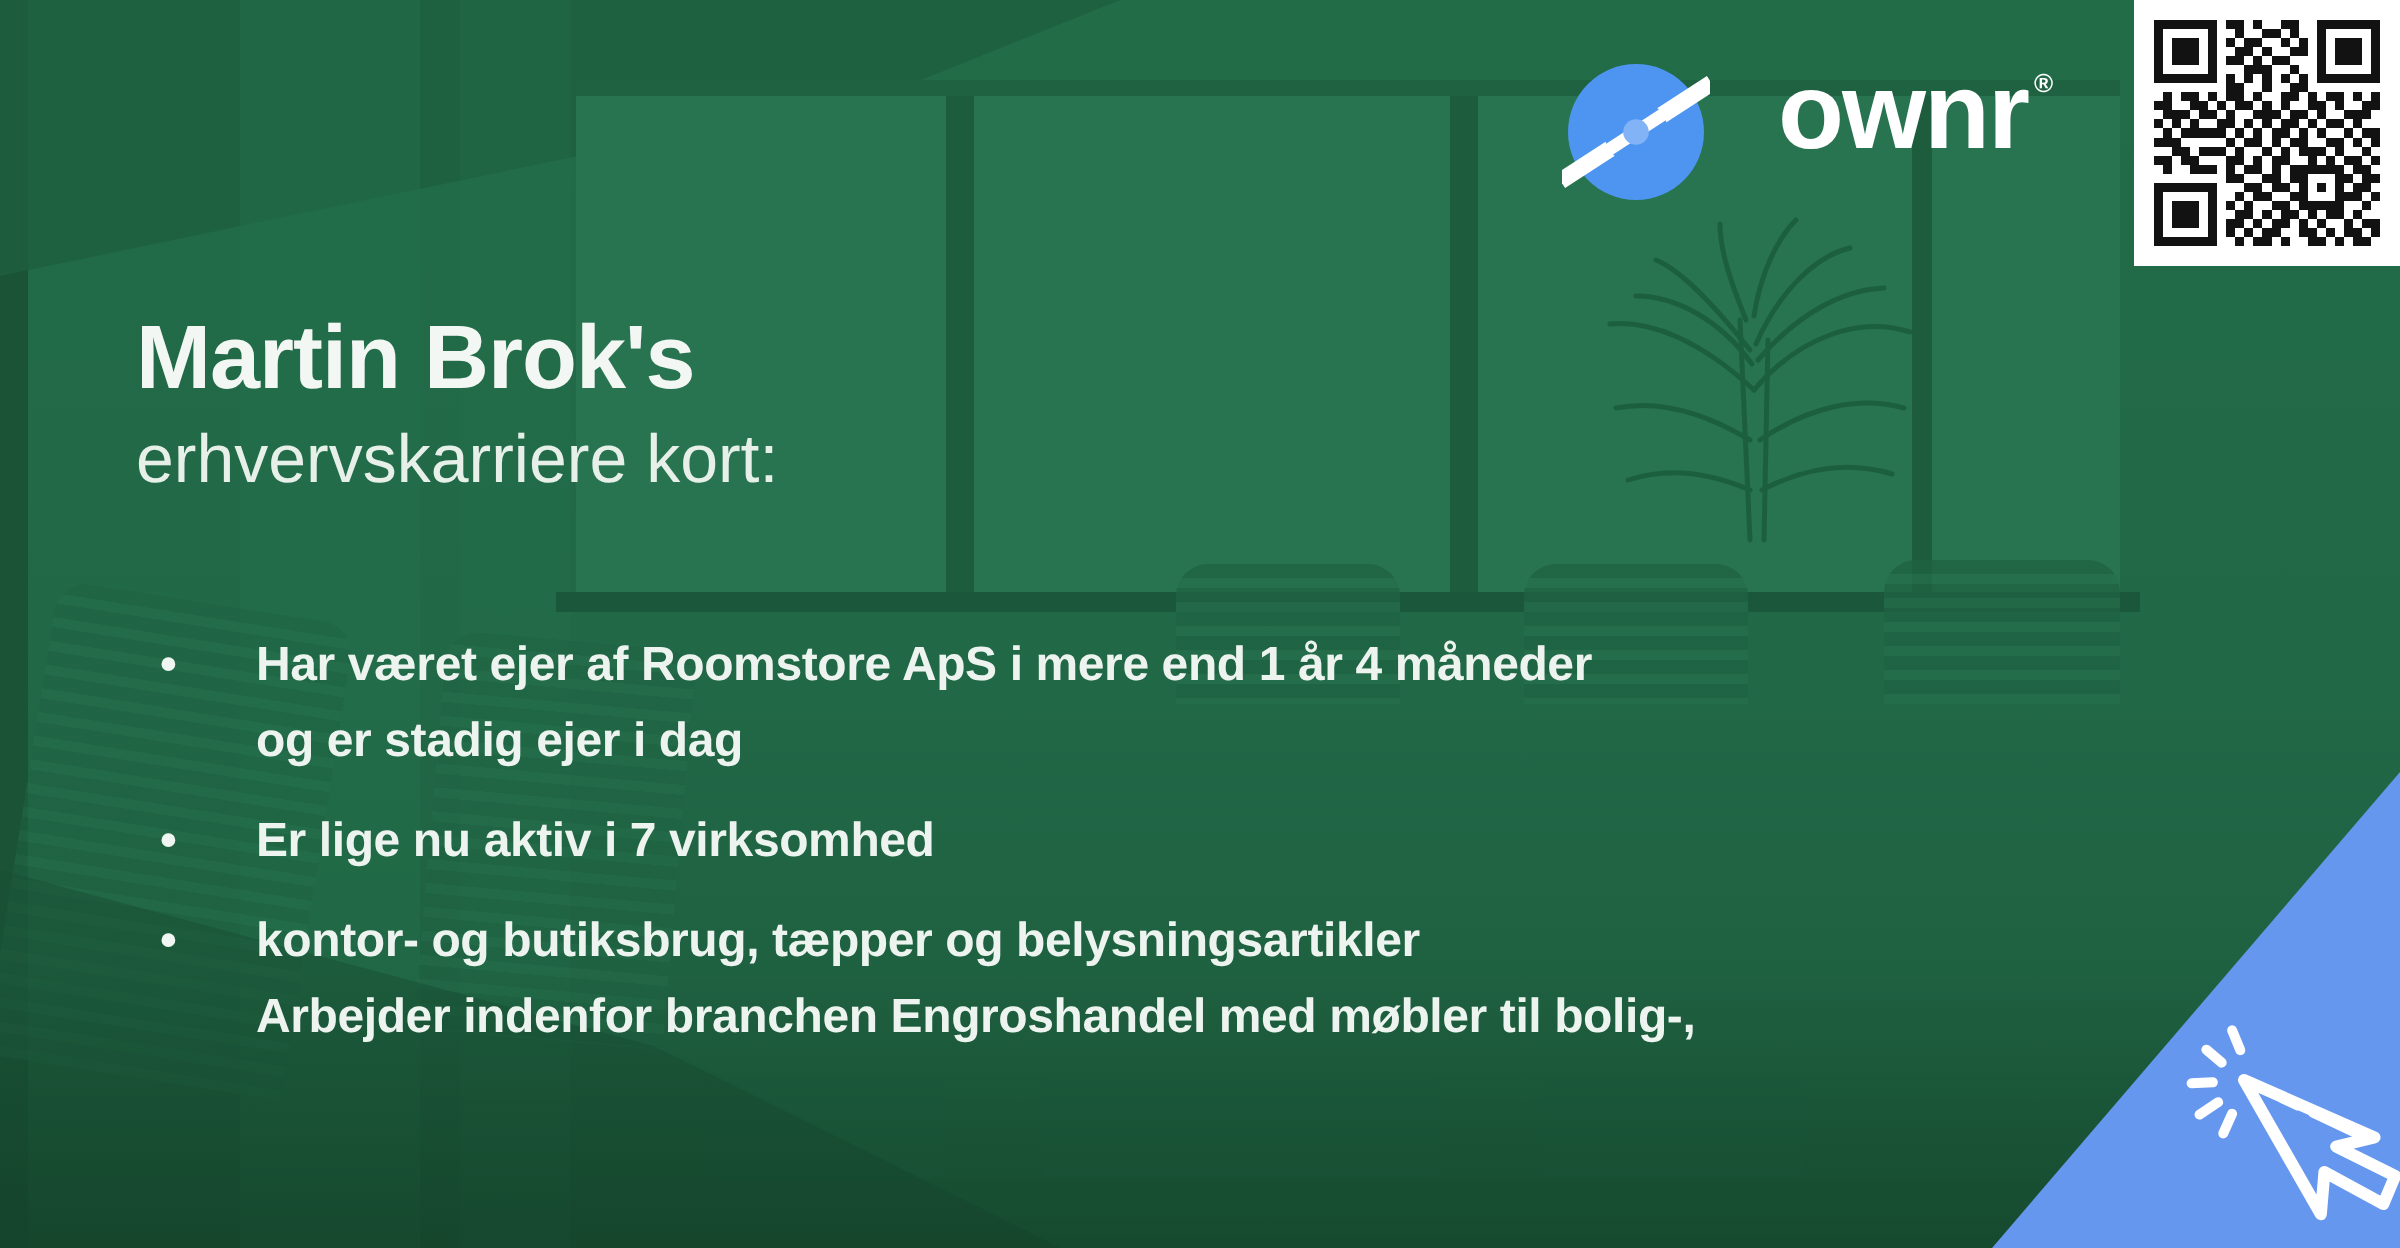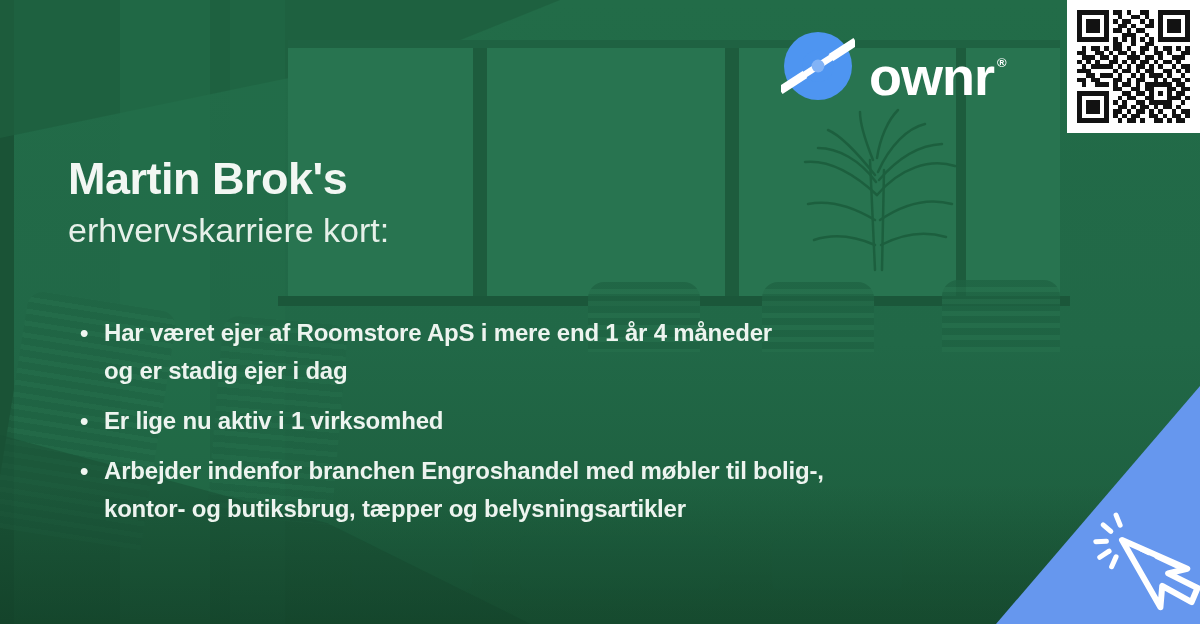--- a/index.html
+++ b/index.html
@@ -19,36 +19,36 @@
   .window-sill{left:278px;top:296px;width:792px;height:10px;background:#1B573A;}
   .window-head{left:288px;top:40px;width:772px;height:8px;background:#1F6242;}
   .chair{background:repeating-linear-gradient(180deg,#1E6242 0 7px,#256E4B 7px 12px);
     border-radius:16px 16px 0 0;opacity:.75;}
   .table-shade{left:0;bottom:0;width:1200px;height:140px;
     background:linear-gradient(180deg,rgba(12,46,26,0) 0%,rgba(12,46,26,.38) 100%);}
   .table-wedge{left:0;bottom:0;width:780px;height:210px;background:#1A5135;
     clip-path:polygon(0 10%,42% 52%,68% 100%,0 100%);opacity:.55;}
   .seat-block{background:#1D5F40;opacity:.55;border-radius:6px;}
   
-  .logo-group{position:absolute;left:781px;top:29px;display:flex;align-items:flex-end;}
+  .logo-group{position:absolute;left:781px;top:29px;display:flex;align-items:flex-start;gap:20px;}
   .logo-mark{display:block;}
   .wordmark{color:#ffffff;font-size:54px;font-weight:700;letter-spacing:-1px;
     margin-left:14px;line-height:1;}
   .registered{color:#ffffff;font-size:13px;font-weight:700;vertical-align:28px;margin-left:3px;}
   
   .qr-box{position:absolute;right:0;top:0;width:133px;height:133px;background:#ffffff;
     display:flex;align-items:center;justify-content:center;}
   
   .title-block{position:absolute;left:68px;top:152px;color:#F2F7F3;}
   .title{font-size:45px;font-weight:700;letter-spacing:-.5px;margin:0;line-height:1.2;}
   .subtitle{font-size:34px;font-weight:400;color:#E6F0E9;margin:4px 1px 0 0;line-height:1.2;}
   .bullets{position:absolute;left:80px;top:314px;list-style:none;margin:0;padding:0;}
   .bullet-item{display:flex;margin:0 0 12px 0;}
   .bullet-dot{width:24px;color:#F0F6F1;font-size:24px;line-height:38px;font-weight:700;flex:none;}
-  .bullet-lines{color:#EDF4EF;font-size:24px;font-weight:700;line-height:38px;letter-spacing:-.2px;}
+  .bullet-lines{color:#EDF4EF;font-size:24px;font-weight:700;line-height:38px;letter-spacing:-.2px;margin-left:24px;}
   
   .corner-triangle{position:absolute;left:996px;top:386px;width:204px;height:238px;
     background:#6697EE;clip-path:polygon(100% 0,100% 100%,0 100%);}
   .cursor-svg{position:absolute;left:1072px;top:498px;}
 </style>
 </head>
 <body>
 
 <div class="card">
 
@@ -462,28 +462,28 @@
     <li class="bullet-item">
       <span class="bullet-dot">•</span>
       <div class="bullet-lines">
         <div>Har været ejer af Roomstore ApS i mere end 1 år 4 måneder</div>
         <div>og er stadig ejer i dag</div>
       </div>
     </li>
     <li class="bullet-item">
       <span class="bullet-dot">•</span>
       <div class="bullet-lines">
-        <div>Er lige nu aktiv i 1 virksomhed</div>
+        <div>Er lige nu aktiv i 7 virksomhed</div>
       </div>
     </li>
     <li class="bullet-item">
       <span class="bullet-dot">•</span>
       <div class="bullet-lines">
+        <div>kontor- og butiksbrug, tæpper og belysningsartikler</div>
         <div>Arbejder indenfor branchen Engroshandel med møbler til bolig-,</div>
-        <div>kontor- og butiksbrug, tæpper og belysningsartikler</div>
       </div>
     </li>
   </ul>
 
   <div class="corner-triangle"></div>
   <svg class="cursor-svg" width="128" height="126" viewBox="0 0 128 126">
     <g transform="translate(50 42) rotate(-44)" stroke="#ffffff" fill="none" stroke-linejoin="round" stroke-linecap="round">
       <path stroke-width="6" d="M0 0 L27 66 L10 56 L21 87 L7 93 L-3 61 L-19 75 Z"></path>
       <path stroke-width="4" d="M7 20 L10 28"></path>
       <path stroke-width="4" d="M13 36 L21 57"></path>

